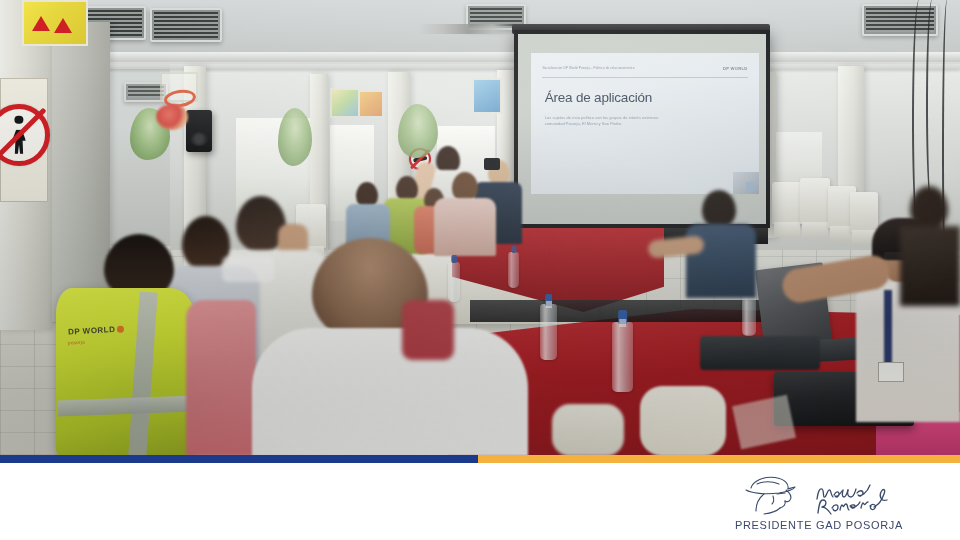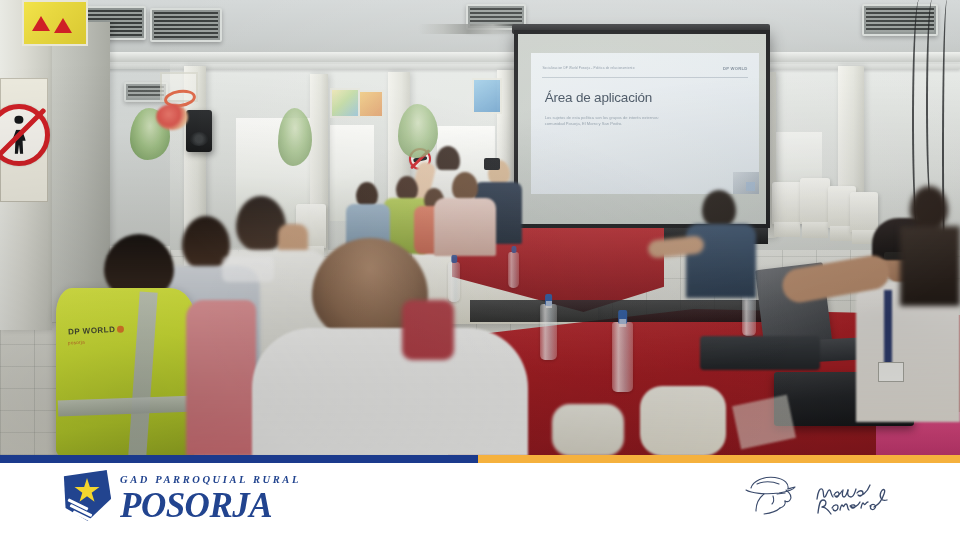--- a/index.html
+++ b/index.html
@@ -682,33 +682,20 @@
     <div id="photo-grain"></div>
   </div>
 
   <div id="footer-bar">
     <div class="bar-left" style="width:478px;"></div>
     <div class="bar-right" style="width:482px;"></div>
   </div>
 
   <div id="footer">
 
-    <div class="brand-block">
-      <div class="shield">
-        <div class="shield-body"></div>
-        <div class="shield-star"></div>
-        <div class="shield-stripe" style="left:5px;top:32px;width:22px;"></div>
-        <div class="shield-stripe" style="left:7px;top:38px;width:24px;"></div>
-        <div class="shield-stripe" style="left:10px;top:44px;width:22px;"></div>
-      </div>
-      <div class="brand-text">
-        <div class="brand-kicker">GAD PARROQUIAL RURAL</div>
-        <div class="brand-name">POSORJA</div>
-      </div>
-    </div>
 
     <div class="pres-block">
       <svg class="pres-art" viewBox="0 0 330 88">
         <g fill="none" stroke="#3a4a6b" stroke-width="2.2" stroke-linecap="round" stroke-linejoin="round">
 
           <path d="M18 34 C22 20, 44 10, 66 13 C86 16, 94 26, 92 36"></path>
           <path d="M8 38 C18 44, 46 48, 74 44 C92 41, 104 36, 106 32 C100 34, 90 36, 92 36"></path>
           <path d="M30 26 C42 20, 60 20, 74 26"></path>
 
           <path d="M88 38 C96 44, 100 52, 96 58 C94 62, 88 62, 86 60"></path>
@@ -731,17 +718,18 @@
 
           <path d="M152 84 C154 66, 156 58, 162 58 C170 58, 170 70, 160 72 C168 72, 174 80, 178 86"></path>
           <path d="M180 74 C184 66, 192 66, 192 72 C192 80, 184 82, 182 76"></path>
           <path d="M196 78 C198 68, 200 66, 202 70 C204 74, 204 66, 208 66 C212 66, 210 76, 214 78"></path>
           <path d="M216 70 C222 66, 228 68, 226 72 C224 76, 216 74, 218 70 C222 76, 232 70, 236 62"></path>
           <path d="M238 74 C240 64, 242 62, 244 66 C246 70, 248 62, 252 62"></path>
           <path d="M256 70 C262 64, 270 68, 266 74 C262 80, 254 76, 258 70"></path>
           <path d="M264 72 C272 68, 280 58, 284 46 C288 36, 282 34, 278 42 C274 50, 278 62, 290 58"></path>
         </g>
       </svg>
+      <div class="pres-caption">PRESIDENTE GAD POSORJA</div>
     </div>
 
   </div>
 
 </div>
 
 </body></html>

